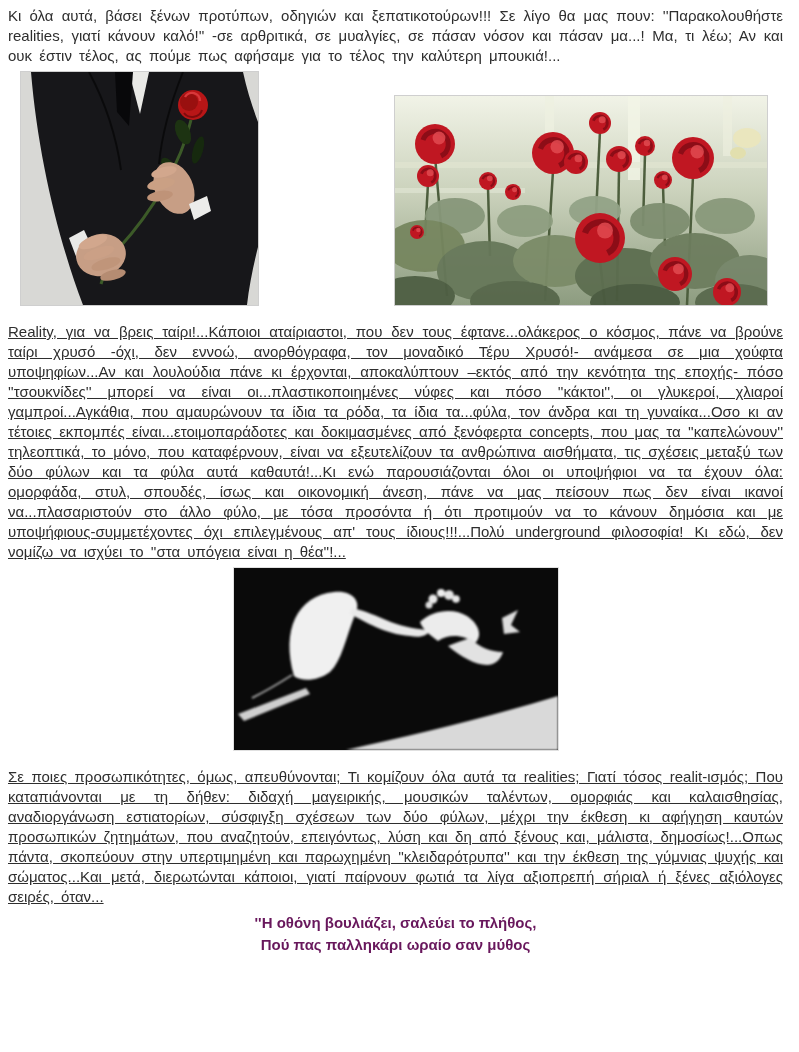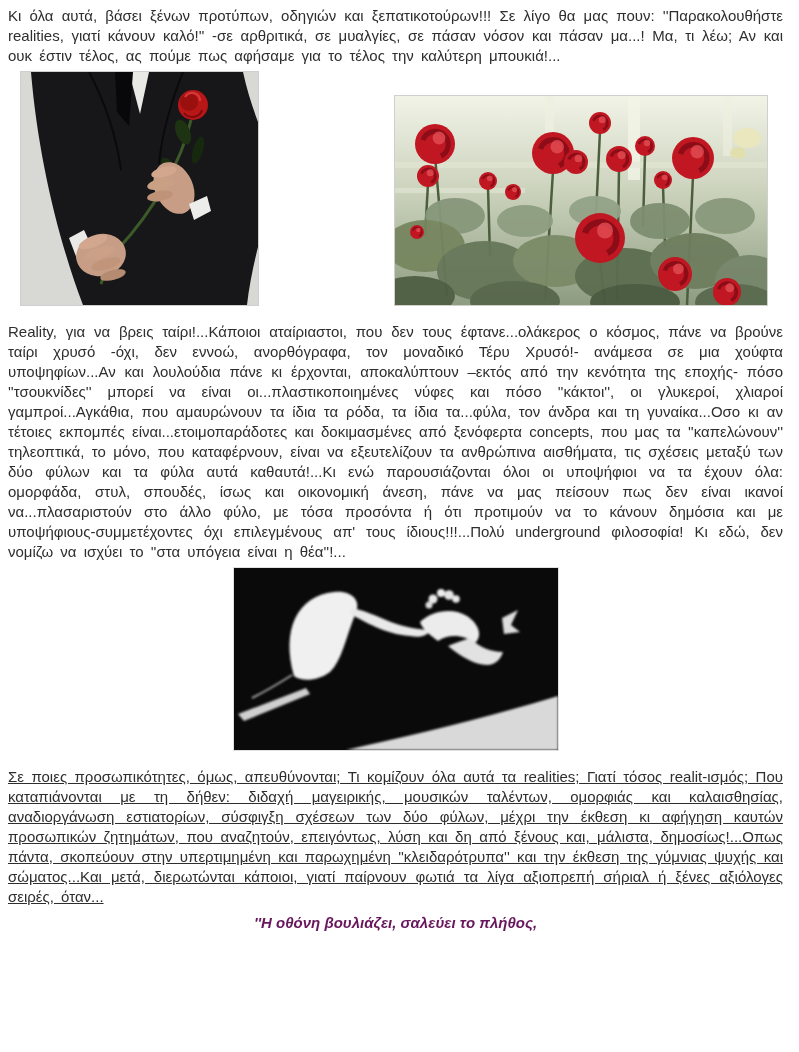--- a/index.html
+++ b/index.html
@@ -24,35 +24,34 @@
     align-items:flex-end;
     gap:135px;
     padding-left:12px;
     margin-top:5px;
   }
   .photo-frame{
     line-height:0;
     border:1px solid #cfcfcf;
   }
   .photo-frame svg{display:block;}
-  .mid-paragraph{margin-top:16px !important;}
+  .mid-paragraph{margin-top:16px !important;text-decoration:underline;}
   .silhouette-wrap{
     text-align:center;
     margin-top:15px;
     line-height:0;
   }
   .silhouette-wrap .photo-frame{display:inline-block;border:1px solid #e0e0e0;}
   .closing-paragraph{margin-top:16px !important;text-decoration:underline;}
   .poem{
     margin-top:13px;
     text-align:center;
     font-size:15px;
     line-height:22px;
     font-weight:bold;
-    font-style:italic;
   }
   .poem div{white-space:nowrap;}
 </style>
 </head>
 <body>
 
 <main class="article">
 
   <p class="body-text">Κι όλα αυτά, βάσει ξένων προτύπων, οδηγιών και ξεπατικοτούρων!!! Σε λίγο θα μας πουν: ''Παρακολουθήστε realities, γιατί κάνουν καλό!'' -σε αρθριτικά, σε μυαλγίες, σε πάσαν νόσον και πάσαν μα...! Μα, τι λέω; Αν και ουκ έστιν τέλος, ας πούμε πως αφήσαμε για το τέλος την καλύτερη μπουκιά!...</p>
 
@@ -206,15 +205,16 @@
           <path d="M58,107 C44,116 30,124 18,130" stroke="#9a9a9a" stroke-width="2" fill="none"></path>
         </g>
       </svg>
     </div>
   </div>
 
   <p class="body-text closing-paragraph">Σε ποιες προσωπικότητες, όμως, απευθύνονται; Τι κομίζουν όλα αυτά τα realities; Γιατί τόσος realit-ισμός; Που καταπιάνονται με τη δήθεν: διδαχή μαγειρικής, μουσικών ταλέντων, ομορφιάς και καλαισθησίας, αναδιοργάνωση εστιατορίων, σύσφιγξη σχέσεων των δύο φύλων, μέχρι την έκθεση κι αφήγηση καυτών προσωπικών ζητημάτων, που αναζητούν, επειγόντως, λύση και δη από ξένους και, μάλιστα, δημοσίως!...Οπως πάντα, σκοπεύουν στην υπερτιμημένη και παρωχημένη ''κλειδαρότρυπα'' και την έκθεση της γύμνιας ψυχής και σώματος...Και μετά, διερωτώνται κάποιοι, γιατί παίρνουν φωτιά τα λίγα αξιοπρεπή σήριαλ ή ξένες αξιόλογες σειρές, όταν...</p>
 
   <div class="poem" style="color: rgb(104, 23, 92);">
     <div>''Η οθόνη βουλιάζει, σαλεύει το πλήθος,</div>
+    <div>Πού πας παλληκάρι ωραίο σαν μύθος</div>
   </div>
 
 </main>
 
 </body></html>

